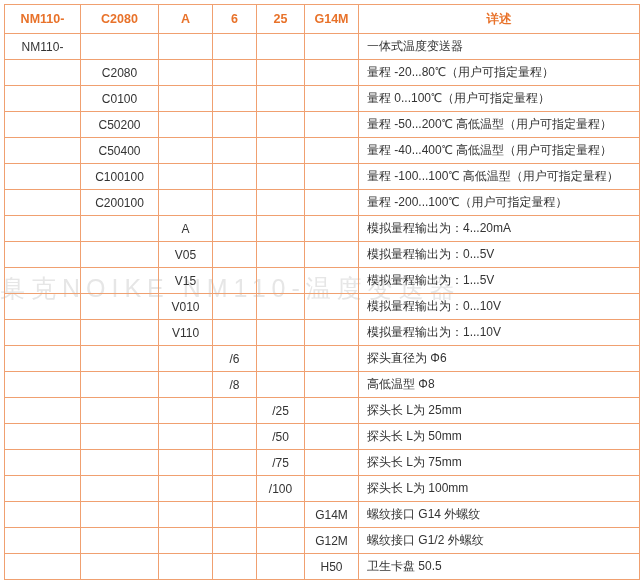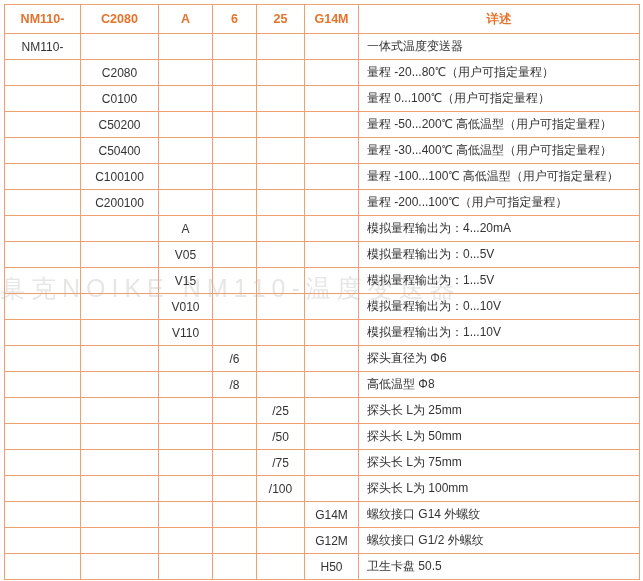--- a/index.html
+++ b/index.html
@@ -133,21 +133,21 @@
       <td></td>
       <td class="desc">量程 -50...200℃  高低温型（用户可指定量程）</td>
     </tr>
     <tr>
       <td></td>
       <td>C50400</td>
       <td></td>
       <td></td>
       <td></td>
       <td></td>
-      <td class="desc">量程 -30...400℃  高低温型（用户可指定量程）</td>
+      <td class="desc">量程 -40...400℃  高低温型（用户可指定量程）</td>
     </tr>
     <tr>
       <td></td>
       <td>C100100</td>
       <td></td>
       <td></td>
       <td></td>
       <td></td>
       <td class="desc">量程 -100...100℃ 高低温型（用户可指定量程）</td>
     </tr>

